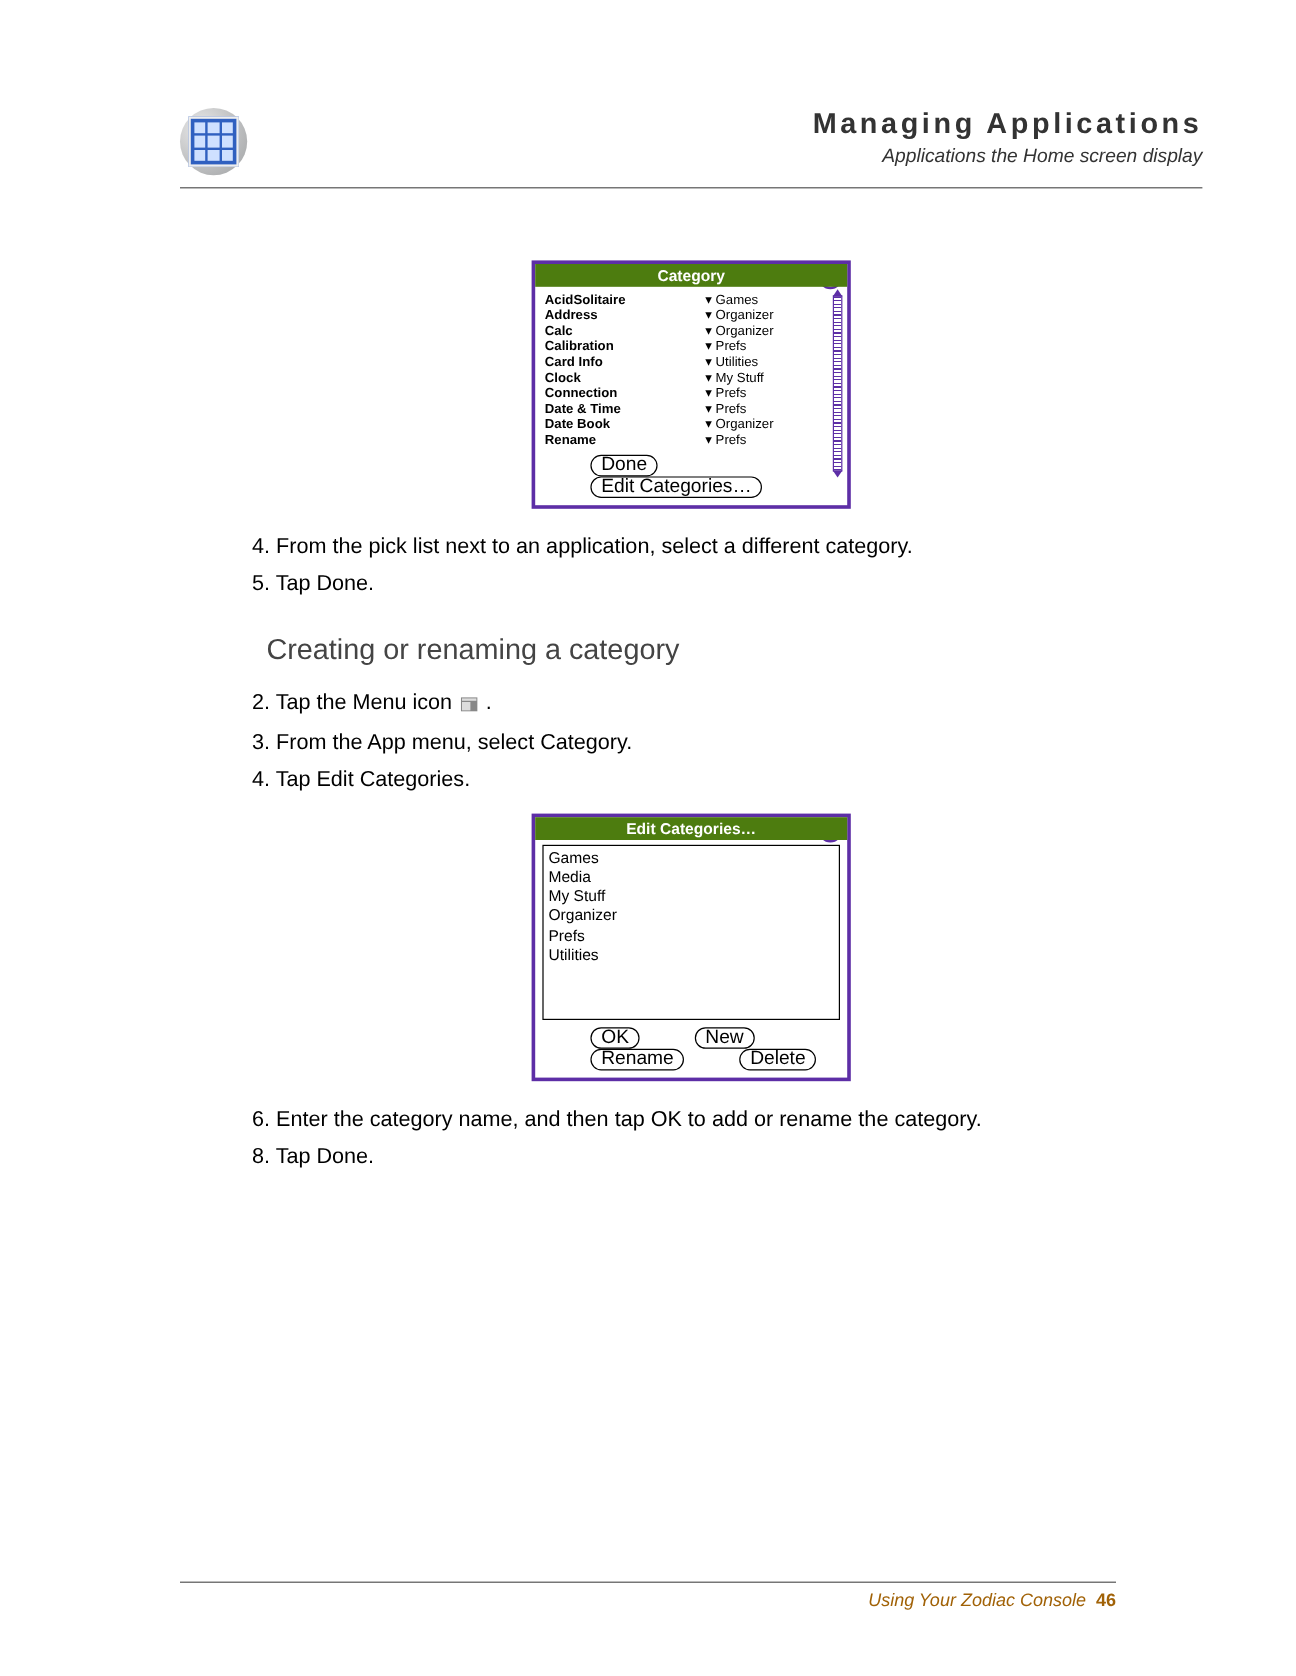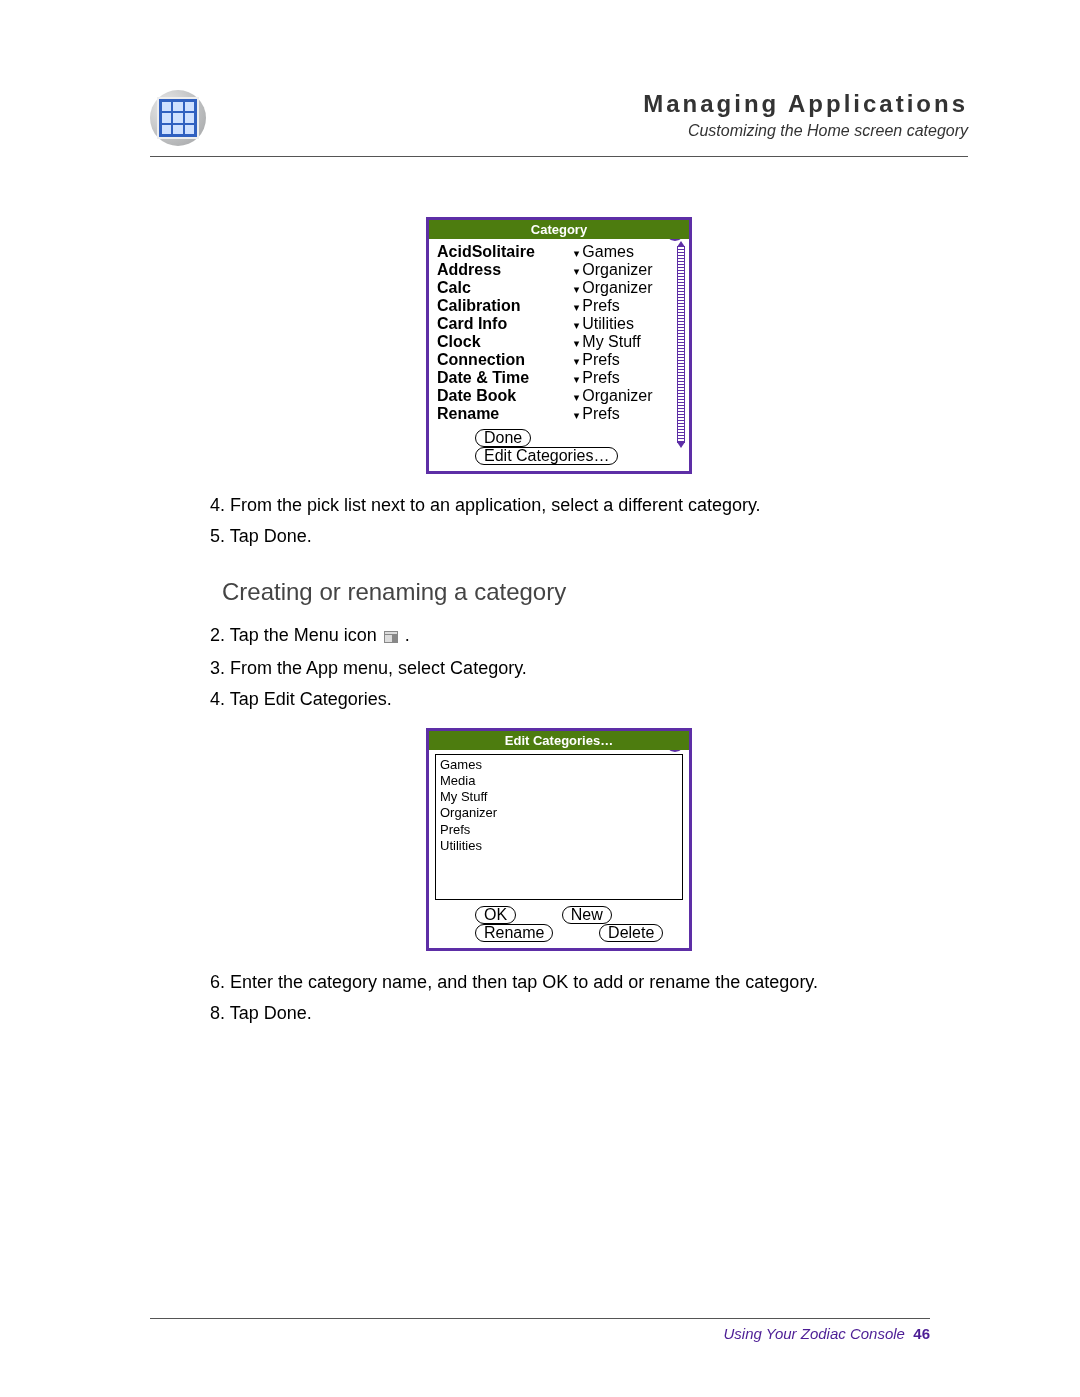--- a/index.html
+++ b/index.html
@@ -6,21 +6,21 @@
     margin: 0;
     background: #fff;
     font-family: Arial, Helvetica, sans-serif;
     color: #000;
   }
   .page {
     width: 1080px;
     height: 1397px;
     position: relative;
     box-sizing: border-box;
-    padding: 90px 112px 60px 150px;
+    padding: 90px 78px 60px 150px;
   }
 
   
   .header {
     display: flex;
     align-items: flex-start;
     gap: 20px;
     border-bottom: 1px solid #555;
     padding-bottom: 10px;
     margin-bottom: 60px;
@@ -107,21 +107,21 @@
     background: #fff;
     color: #5d2ea6;
     font-weight: bold;
     line-height: 16px;
     text-align: center;
     font-size: 12px;
   }
   .palm-body { padding: 4px 6px 6px 6px; }
 
   .cat-table { width: 100%; border-collapse: collapse; }
-  .cat-table td { padding: 0 2px; font-size: 16px; white-space: nowrap; }
+  .cat-table td { padding: 0 2px; font-size: 11px; white-space: nowrap; }
   .cat-name { font-weight: bold; }
   .cat-dd { display: inline-block; }
   .cat-dd::before { content: "▾ "; font-size: 11px; }
 
   .palm-scroll {
     position: absolute;
     right: 4px; top: 26px; bottom: 28px;
     width: 6px;
     background: repeating-linear-gradient(0deg,#5d2ea6,#5d2ea6 1px,#fff 1px,#fff 3px);
     border: 1px solid #5d2ea6;
@@ -159,21 +159,21 @@
   
   .footer {
     position: absolute;
     bottom: 55px;
     left: 150px; right: 150px;
     border-top: 1px solid #555;
     text-align: right;
     padding-top: 6px;
     font-style: italic;
     font-size: 15px;
-    color: #4c1d95;
+    color: #a16207;
   }
   .footer .pg { font-weight: bold; font-style: normal; }
 </style>
 </head>
 <body>
 
 <div class="page">
 
   <div class="header">
     <div class="hdr-icon">
@@ -184,21 +184,21 @@
         <div class="hdr-icon-line"></div>
           <div class="hdr-icon-line"></div>
           <div class="hdr-icon-line"></div>
         <div class="hdr-icon-line"></div>
           <div class="hdr-icon-line"></div>
           <div class="hdr-icon-line"></div>
       </div>
     </div>
     <div class="hdr-text">
       <div class="hdr-title">Managing Applications</div>
-      <div class="hdr-sub">Customizing the Home screen category</div>
+      <div class="hdr-sub">Applications the Home screen display</div>
     </div>
   </div>
 
   <div class="palm-dialog">
     <span class="palm-info">i</span>
     <div class="palm-title">Category</div>
     <div class="palm-body">
       <table class="cat-table">
         <tbody>
             <tr>

